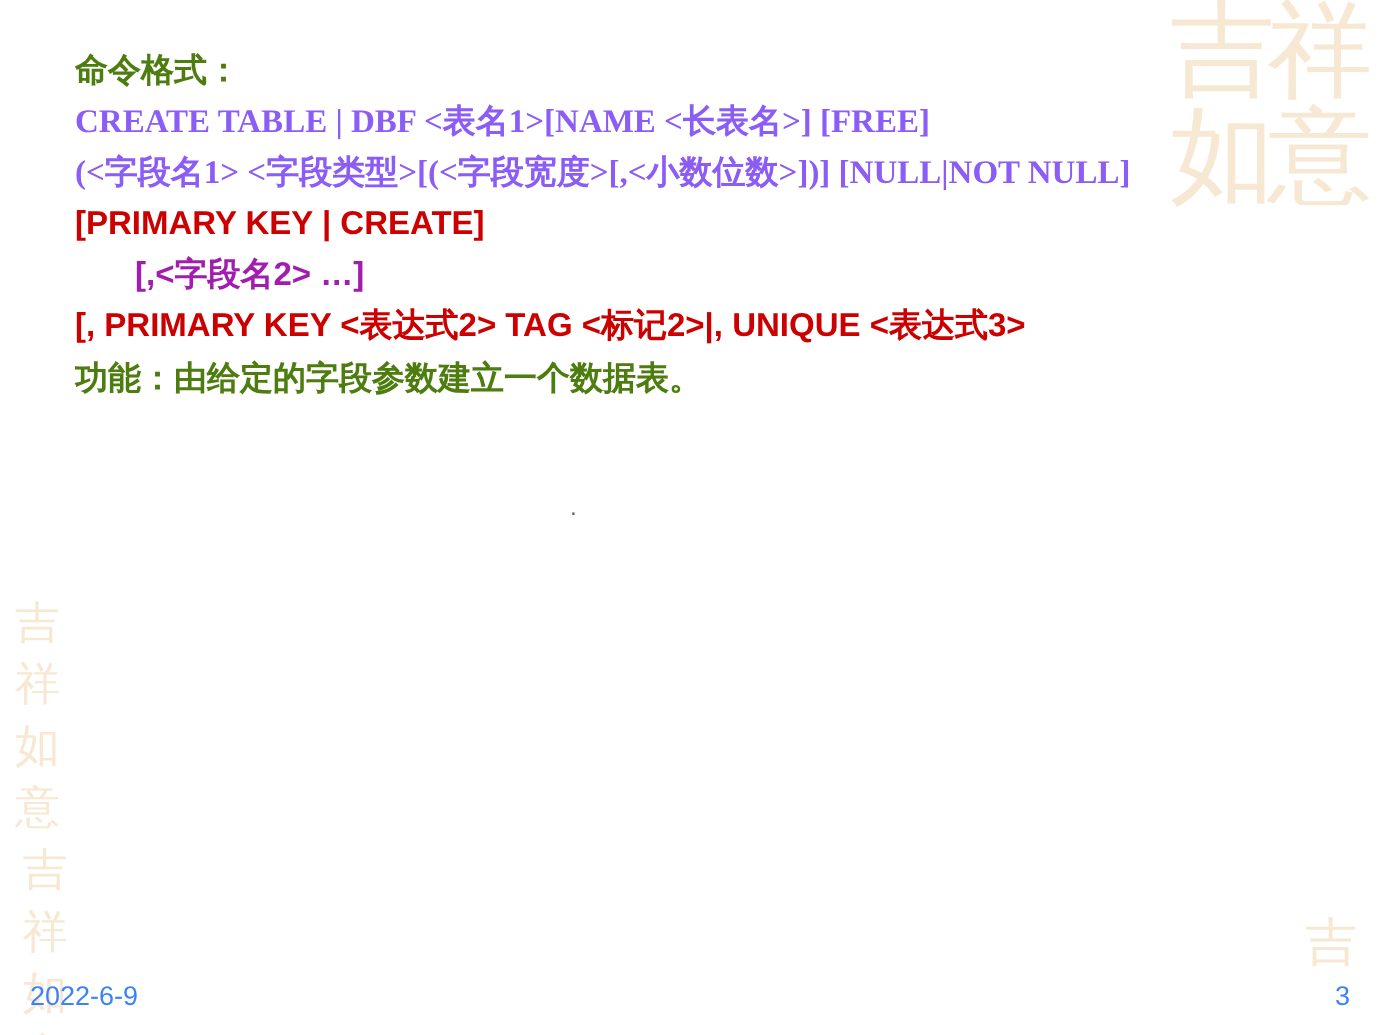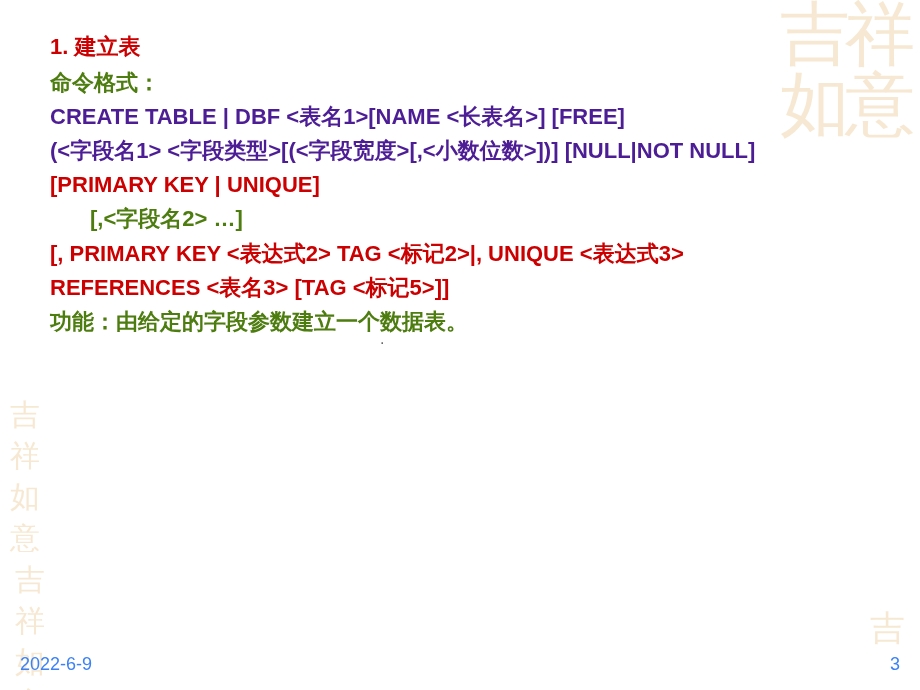--- a/index.html
+++ b/index.html
@@ -79,27 +79,28 @@
       line-height: 1.55;
     }
     .title-line {
       color: #cc0000;
       margin-bottom: 2px;
     }
     .black-line {
       color: #4d7c0f;
     }
     .magenta-line {
-      color: #4c1d95;
+      color: #8b5cf6;
+      font-family: Liberation Serif, serif;
     }
     .red-line {
       color: #cc0000;
     }
     .red-indent {
-      color: #4d7c0f;
+      color: #a21caf;
       padding-left: 40px;
     }
     .dot-mark {
       position: absolute;
       top: 330px;
       left: 380px;
       color: #666;
       font-size: 16px;
       font-weight: normal;
     }
@@ -137,28 +138,26 @@
   <span>祥</span><br>
   <span>如</span>
   <span>意</span>
 </div>
 
 <div class="watermark-right">
   <span>吉</span>
 </div>
 
 <div class="content">
-  <div class="title-line">1.   建立表</div>
   <div class="black-line">命令格式：</div>
   <div class="magenta-line">CREATE TABLE | DBF &lt;表名1&gt;[NAME &lt;长表名&gt;] [FREE]</div>
   <div class="magenta-line">(&lt;字段名1&gt; &lt;字段类型&gt;[(&lt;字段宽度&gt;[,&lt;小数位数&gt;])] [NULL|NOT NULL]</div>
-  <div class="red-line">[PRIMARY KEY | UNIQUE]</div>
+  <div class="red-line">[PRIMARY KEY | CREATE]</div>
   <div class="red-indent">[,&lt;字段名2&gt; …]</div>
   <div class="red-line">[, PRIMARY KEY &lt;表达式2&gt; TAG &lt;标记2&gt;|, UNIQUE &lt;表达式3&gt;</div>
-  <div class="red-line">REFERENCES &lt;表名3&gt; [TAG &lt;标记5&gt;]]</div>
   <div class="black-line">功能：由给定的字段参数建立一个数据表。</div>
 </div>
 
 <div class="dot-mark">.</div>
 
 <div class="footer">
   <span>2022-6-9</span>
   <span>3</span>
 </div>
 

